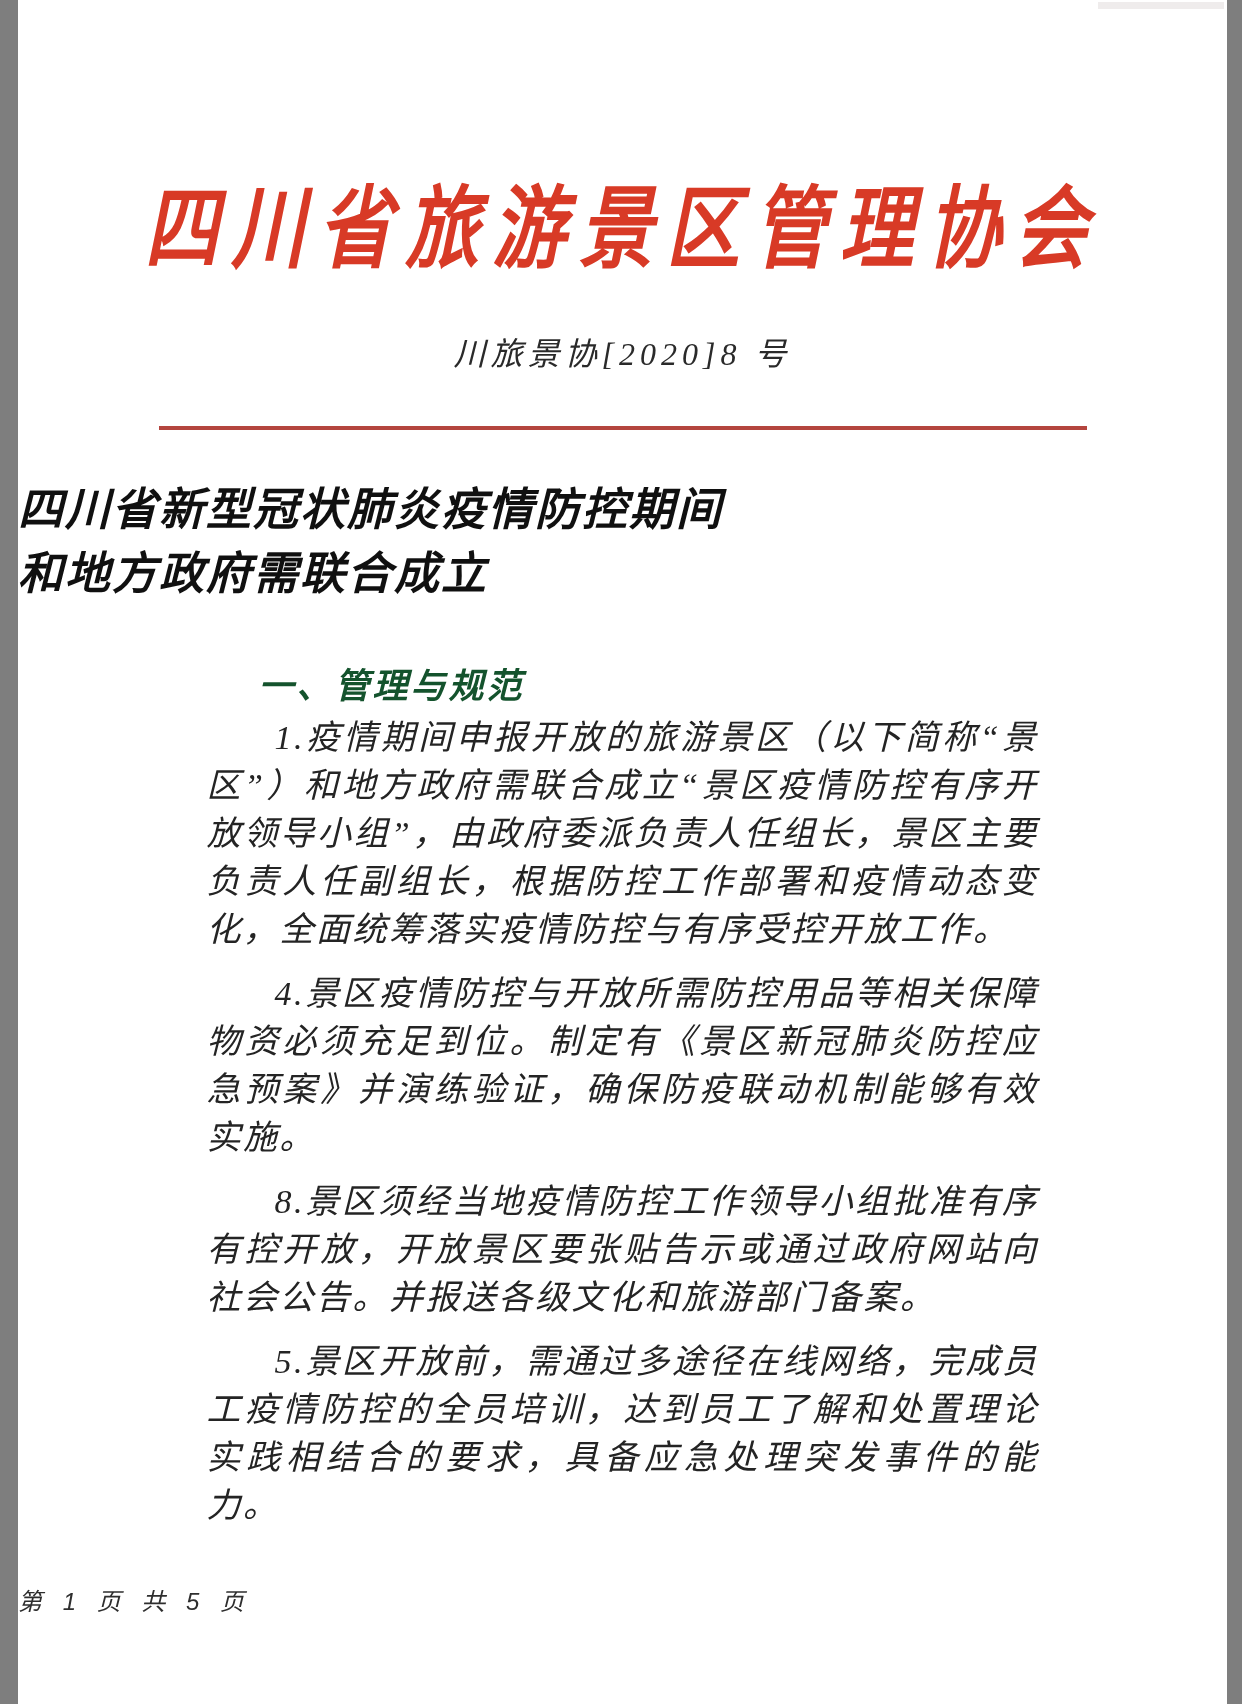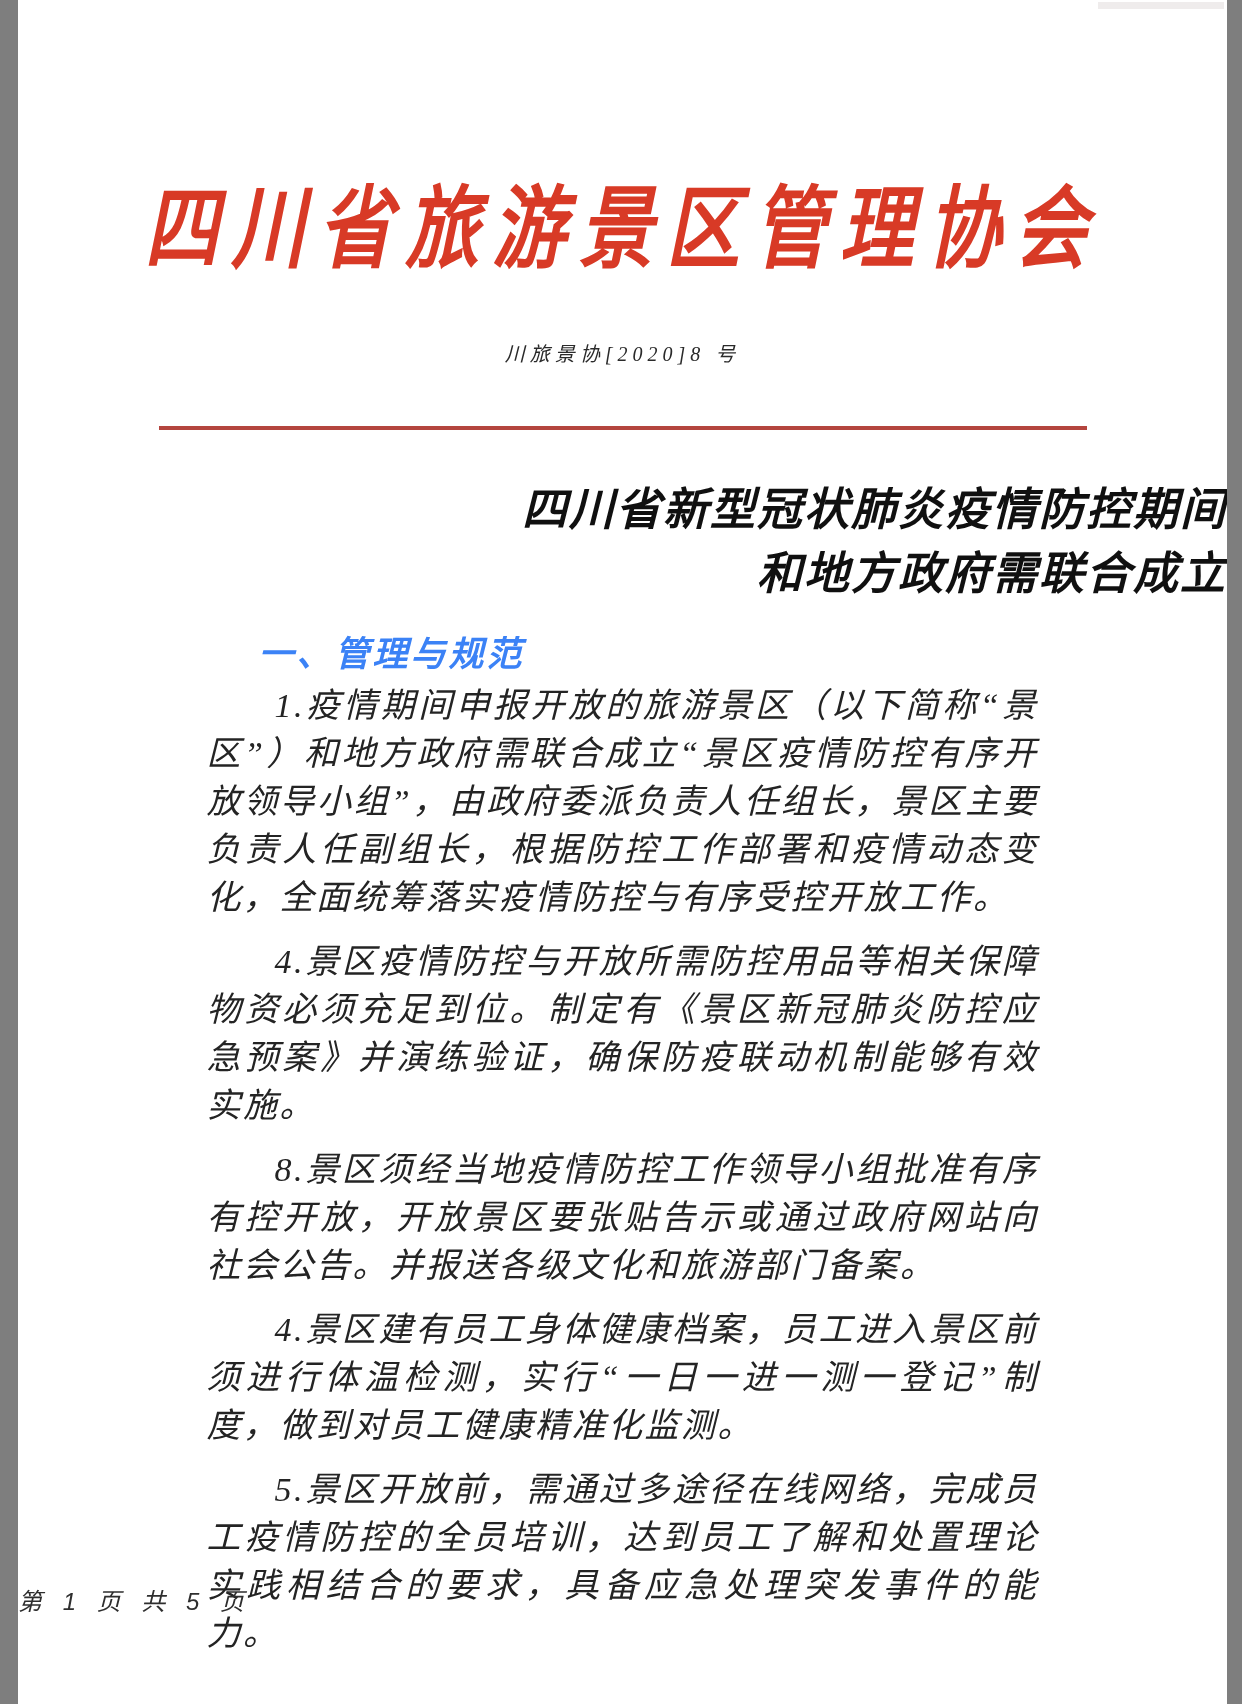--- a/index.html
+++ b/index.html
@@ -50,56 +50,56 @@
     letter-spacing: 16px;
     white-space: nowrap;
     color: #d83a26;
     transform: scaleX(0.82);
     transform-origin: 50% 50%;
     font-family: "Liberation Serif", "DejaVu Serif", serif;
   }
   .doc-number {
     margin-top: 58px;
     text-align: center;
-    font-size: 20px;
+    font-size: 32px;
     line-height: 36px;
     letter-spacing: 5px;
     color: #2a2a2a;
     font-family: "Liberation Serif", "DejaVu Serif", serif;
   }
   .red-divider {
     display: block;
     border: none;
     width: 928px;
     height: 4px;
     background: #b4453e;
     margin: 54px auto 0 auto;
   }
   .doc-title {
     margin: 48px 0 2px 0;
-    text-align: right;
+    text-align: left;
     font-weight: bold;
     font-size: 45px;
     line-height: 64px;
     letter-spacing: 2px;
     color: #101010;
     font-family: "Liberation Sans", "DejaVu Sans", sans-serif;
   }
   .content {
     width: 864px;
     margin: 0 auto;
   }
   .section-heading {
-    margin: 28px 0 0 0;
+    margin: 60px 0 0 0;
     padding-left: 68px;
     font-size: 35px;
     line-height: 40px;
     font-weight: bold;
     letter-spacing: 3px;
-    color: #3b82f6;
+    color: #14532d;
     font-family: "Liberation Sans", "DejaVu Sans", sans-serif;
   }
   .body-paragraph {
     margin: 16px;
     padding: 0;
     text-indent: 2em;
     text-align: justify;
     text-justify: inter-character;
     font-size: 34px;
     line-height: 48px;
@@ -143,20 +143,19 @@
 
   <div class="content">
     <h3 class="section-heading">一、管理与规范</h3>
 
     <p class="body-paragraph">1.疫情期间申报开放的旅游景区（以下简称“景区”）和地方政府需联合成立“景区疫情防控有序开放领导小组”，由政府委派负责人任组长，景区主要负责人任副组长，根据防控工作部署和疫情动态变化，全面统筹落实疫情防控与有序受控开放工作。</p>
 
     <p class="body-paragraph">4.景区疫情防控与开放所需防控用品等相关保障物资必须充足到位。制定有《景区新冠肺炎防控应急预案》并演练验证，确保防疫联动机制能够有效实施。</p>
 
     <p class="body-paragraph">8.景区须经当地疫情防控工作领导小组批准有序有控开放，开放景区要张贴告示或通过政府网站向社会公告。并报送各级文化和旅游部门备案。</p>
 
-    <p class="body-paragraph">4.景区建有员工身体健康档案，员工进入景区前须进行体温检测，实行“一日一进一测一登记”制度，做到对员工健康精准化监测。</p>
 
     <p class="body-paragraph">5.景区开放前，需通过多途径在线网络，完成员工疫情防控的全员培训，达到员工了解和处置理论实践相结合的要求，具备应急处理突发事件的能力。</p>
   </div>
 
   <div class="page-footer">第 1 页 共 5 页</div>
 
 </div>
 
 </body></html>

